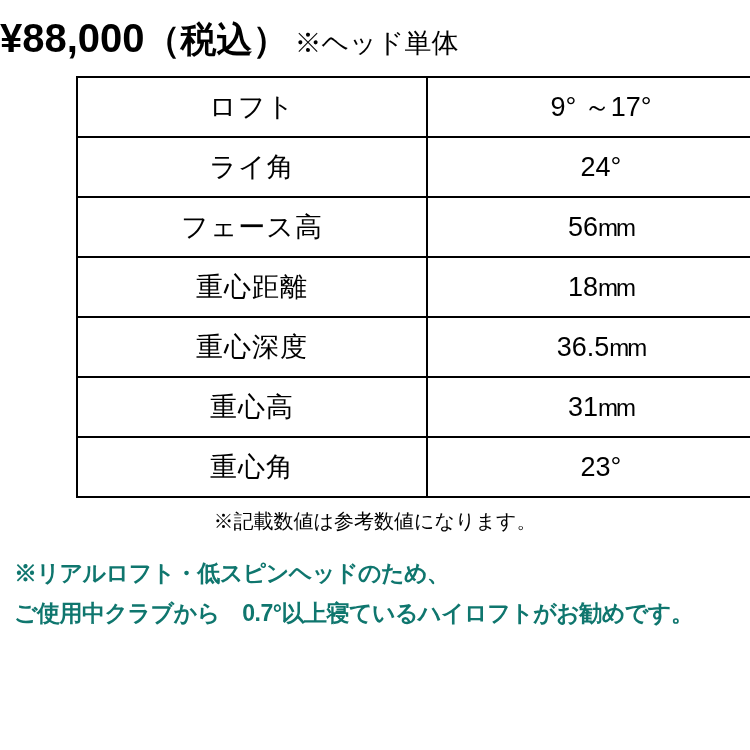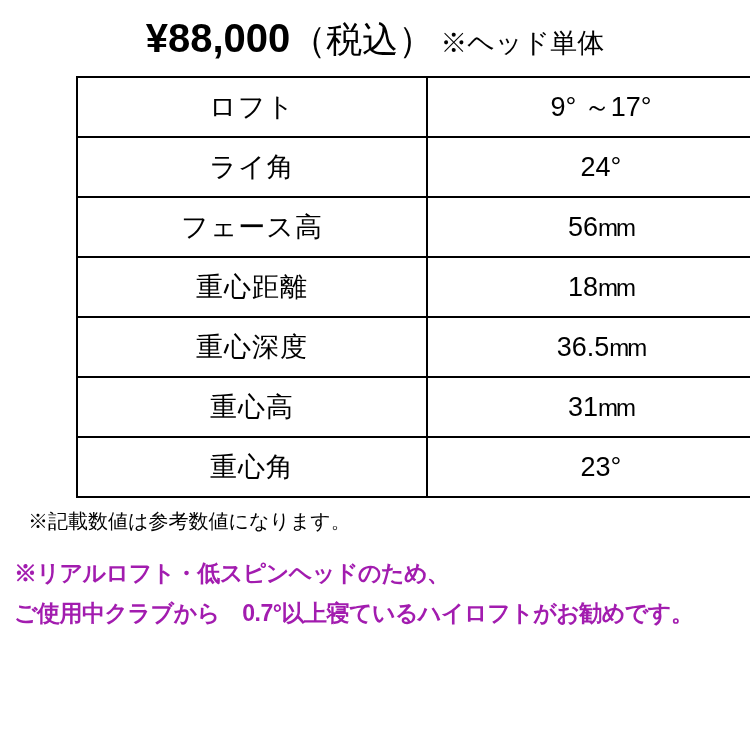--- a/index.html
+++ b/index.html
@@ -18,34 +18,33 @@
     position: relative;
     width: 750px;
     height: 750px;
     box-sizing: border-box;
   }
 
   
   .header {
     display: flex;
     align-items: baseline;
-    justify-content: center;
     padding-top: 16px;
     padding-bottom: 6px;
     white-space: nowrap;
   }
   .price-main {
     font-size: 40px;
     font-weight: bold;
     letter-spacing: 0px;
     line-height: 1.1;
   }
   .price-tax {
     font-size: 36px;
-    font-weight: normal;
+    font-weight: bold;
     line-height: 1.1;
   }
   .price-note {
     font-size: 27px;
     font-weight: normal;
     margin-left: 6px;
     line-height: 1.1;
   }
 
   
@@ -82,30 +81,30 @@
     font-size: 15px;
     vertical-align: super;
   }
   .unit-mm {
     font-size: 24px;
     letter-spacing: -2px;
   }
 
   
   .footnote {
-    text-align: left;
+    text-align: center;
     margin: 10px 28px 0 28px;
     font-size: 20px;
     color: #000000;
   }
 
   
   .warning {
     margin: 18px 14px 0 14px;
-    color: #a21caf;
+    color: #0f766e;
     font-weight: bold;
     font-size: 23px;
     line-height: 1.75;
     letter-spacing: -0.5px;
   }
   .warning .line {
     white-space: nowrap;
   }
 </style>
 </head>

